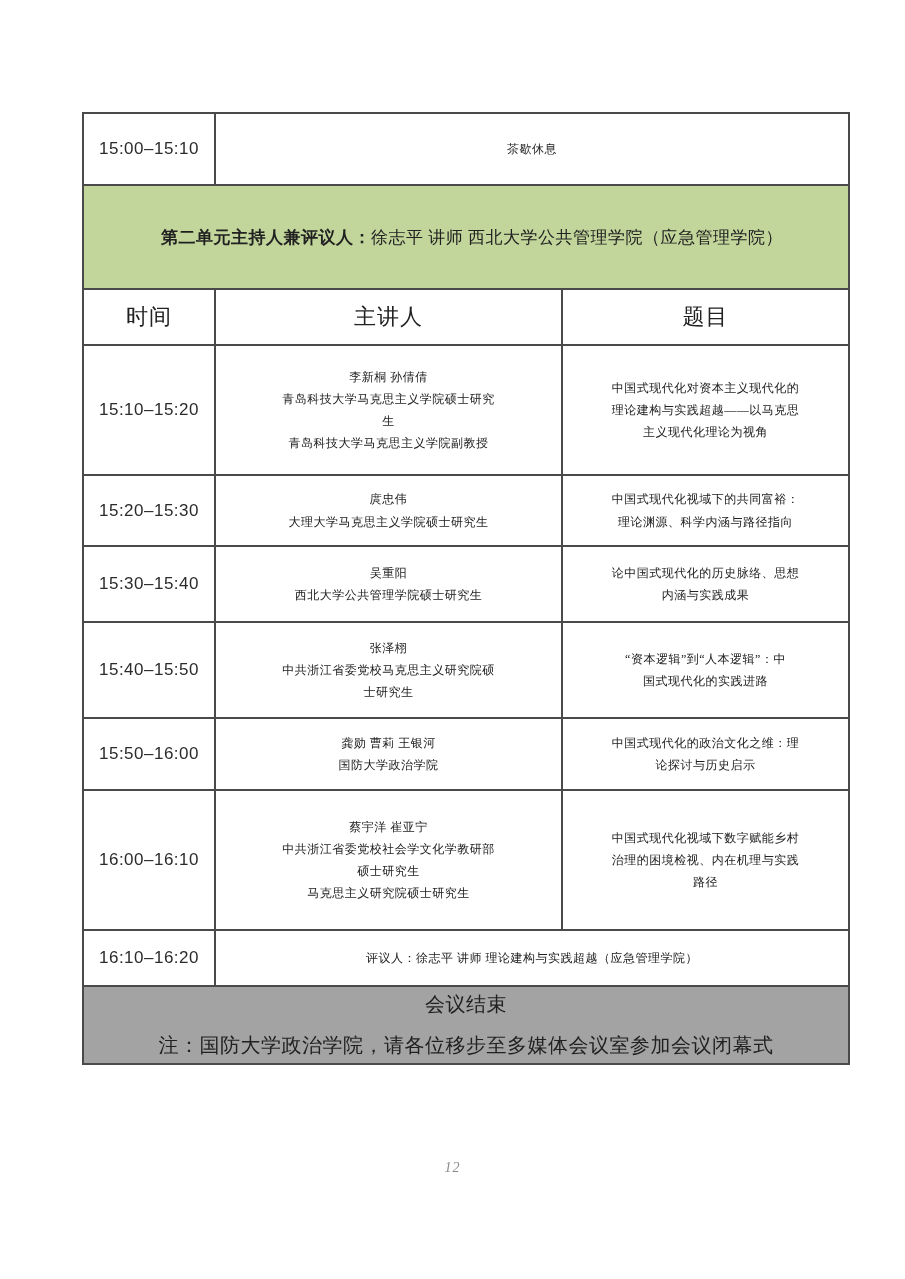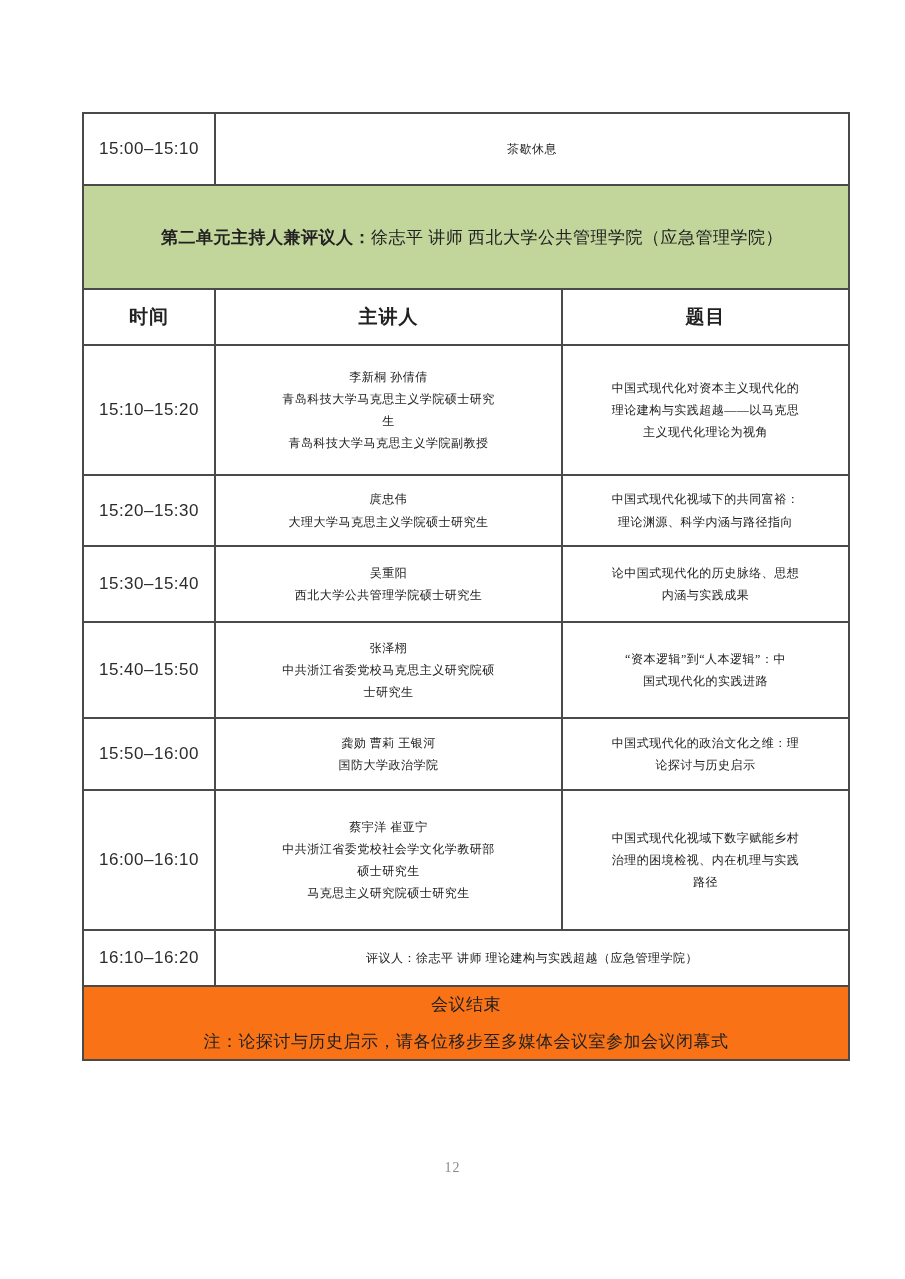--- a/index.html
+++ b/index.html
@@ -15,39 +15,39 @@
     border:2px solid #4a4a4a;
     text-align:center;vertical-align:middle;
     padding:4px 8px;box-sizing:border-box;
   }
   .time-cell{
     font-family:"Liberation Sans","DejaVu Sans",sans-serif;
     font-size:17px;color:#2b2b2b;letter-spacing:0.5px;
   }
   .cn{font-size:12px;letter-spacing:0.5px;line-height:1.85;}
   .multiline{white-space:pre-line;}
-  .header-row td{font-size:19px;font-weight:bold;letter-spacing:1px;margin-left:48px;}
+  .header-row td{font-size:22px;font-weight:normal;letter-spacing:1px;margin-left:48px;}
   .row-tea{height:72px;margin-left:24px;}
   .row-banner{height:104px;}
   .row-banner td{background:#c2d69b;font-size:17px;letter-spacing:0.5px;padding-left:20px;}
   .row-banner .lead{font-weight:bold;}
   .header-row{height:56px;}
   .row-r0{height:130px;}
   .row-r1{height:71px;}
   .row-r2{height:76px;padding-left:12px;}
   .row-r3{height:96px;}
   .row-r4{height:72px;}
   .row-r5{height:140px;}
   .row-review{height:56px;margin-top:36px;}
   .row-closing{height:74px;}
-  .row-closing td{background:#f97316;font-size:17px;letter-spacing:0.5px;}
+  .row-closing td{background:#a3a3a3;font-size:20px;letter-spacing:0.5px;}
   .row-closing .line1{margin-bottom:14px;}
   .page-number{
     position:absolute;left:0;right:0;top:1160px;text-align:center;
-    font-size:14px;color:#8a8a8a;letter-spacing:1px;
+    font-size:14px;color:#8a8a8a;letter-spacing:1px;font-style:italic;
   }
 </style>
 </head>
 <body>
 
 <table class="sched-table">
   <colgroup>
     <col style="width:132px">
     <col style="width:347px">
     <col style="width:287px">
@@ -126,19 +126,19 @@
     </tr>
 
     <tr class="row-review">
       <td class="time-cell">16:10–16:20</td>
       <td class="cn" colspan="2">评议人：徐志平 讲师 理论建构与实践超越（应急管理学院）</td>
     </tr>
 
     <tr class="row-closing">
       <td colspan="3">
         <div class="line1">会议结束</div>
-        <div>注：论探讨与历史启示，请各位移步至多媒体会议室参加会议闭幕式</div>
+        <div>注：国防大学政治学院，请各位移步至多媒体会议室参加会议闭幕式</div>
       </td>
     </tr>
   </tbody>
 </table>
 
 <div class="page-number">12</div>
 
 </body></html>

